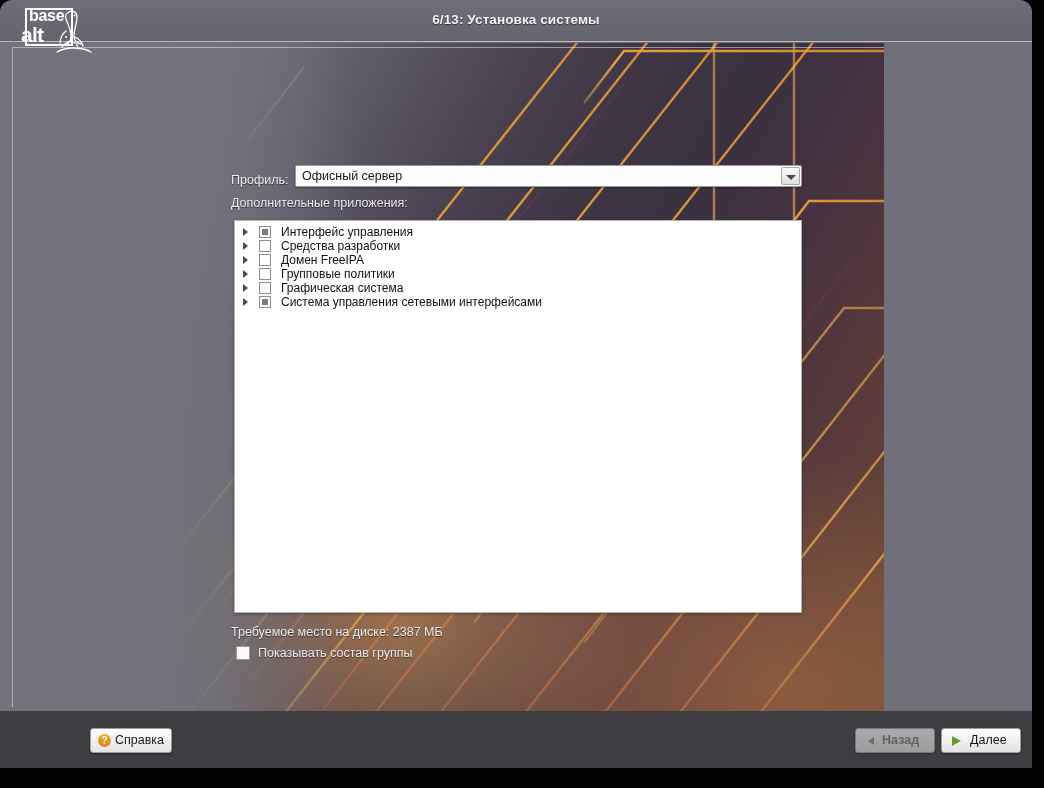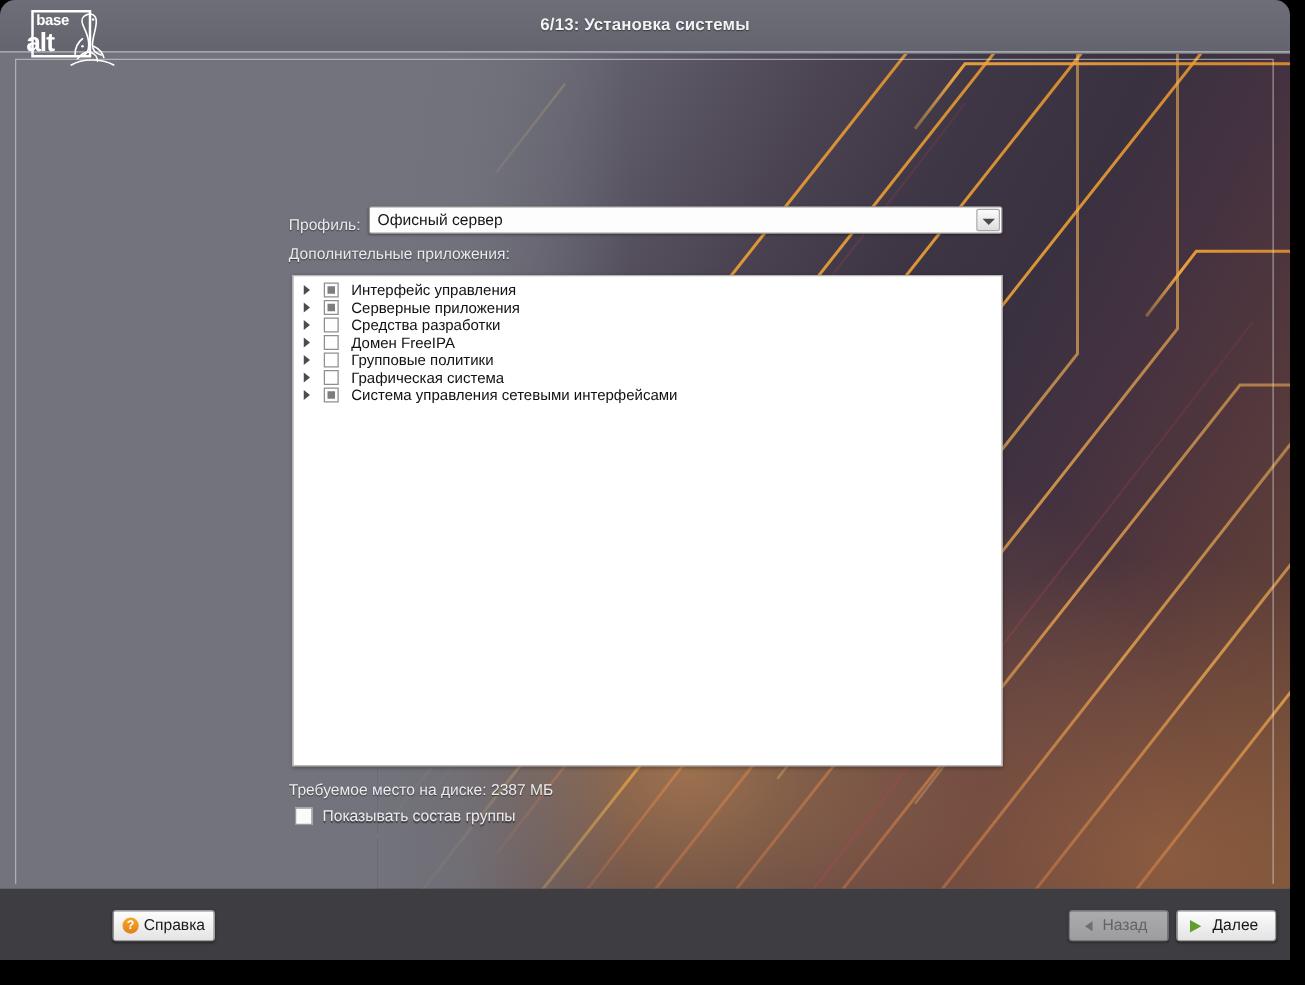--- a/index.html
+++ b/index.html
@@ -24,21 +24,21 @@
   }
   #titlebar .ttl{
     position:absolute;left:0;top:0;width:1032px;line-height:40px;
     text-align:center;color:#f2f2f4;font-size:13.5px;font-weight:bold;
     text-shadow:0 1px 1px rgba(0,0,0,.5);
     letter-spacing:.1px;
   }
 
   
   #content{
-    position:absolute;left:0;top:43px;width:1032px;height:668px;
+    position:absolute;left:0;top:43px;width:884px;height:668px;
     background:#72737c;
     overflow:hidden;
   }
 
   
   #art{
     position:absolute;right:0;top:0;width:730px;height:668px;
     background:
       radial-gradient(560px 420px at 34% 86%, rgba(214,150,86,.62) 0%, rgba(160,104,66,.30) 42%, rgba(0,0,0,0) 72%),
       radial-gradient(420px 340px at 86% 96%, rgba(196,128,74,.42) 0%, rgba(0,0,0,0) 70%),
@@ -134,21 +134,21 @@
     position:absolute;left:0;top:711px;width:1032px;height:57px;
     background:#3d3d42;
   }
 
   #logo{position:absolute;left:17px;top:5px;width:75px;height:50px;}
   #logo .bx{
     position:absolute;left:8px;top:3px;width:48px;height:38px;
     border:2px solid #ffffff;box-sizing:border-box;
   }
   #logo .base{
-    position:absolute;left:12px;top:4px;font-size:12px;font-weight:bold;color:#fff;
+    position:absolute;left:12px;top:4px;font-size:16px;font-weight:bold;color:#fff;
     letter-spacing:-.3px;line-height:14px;
   }
   #logo .alt{
     position:absolute;left:4px;top:19px;font-size:21px;font-weight:bold;color:#fff;
     letter-spacing:-.8px;line-height:21px;
   }
   #logo svg{position:absolute;left:36px;top:2px;}
 
   #helpbtn{
     position:absolute;left:90px;top:728px;width:82px;height:25px;
@@ -171,21 +171,21 @@
     position:absolute;top:728px;height:25px;
     border:1px solid #9d9d9d;border-radius:3px;box-sizing:border-box;
     box-shadow:0 1px 2px rgba(0,0,0,.45);
     cursor:pointer;
   }
   #backbtn{
     left:855px;width:80px;
     background:linear-gradient(to bottom,#efeff0,#d8d8d9);
     opacity:.62;
   }
-  #backbtn .t{position:absolute;left:26px;top:0;line-height:23px;font-size:12.5px;color:#7b7b7e;}
+  #backbtn .t{position:absolute;left:26px;top:0;line-height:23px;font-size:12.5px;color:#7b7b7e;font-weight:bold;}
   #backbtn .ar{
     position:absolute;left:12px;top:8px;width:0;height:0;
     border-top:4px solid transparent;border-bottom:4px solid transparent;
     border-right:6px solid #8d8d90;
   }
   #nextbtn{
     left:941px;width:80px;
     background:linear-gradient(to bottom,#fdfdfd,#e3e3e3);
   }
   #nextbtn .t{position:absolute;left:28px;top:0;line-height:23px;font-size:12.5px;color:#16161a;}
@@ -281,25 +281,20 @@
 
         <div id="tree">
           <div style="padding-top:4px;">
             <div class="trow">
               <span class="exp"></span>
               <span class="cb partial"></span>
               <span class="tlabel">Интерфейс управления</span>
             </div>
             <div class="trow">
               <span class="exp"></span>
-              <span class="cb partial"></span>
-              <span class="tlabel">Серверные приложения</span>
-            </div>
-            <div class="trow">
-              <span class="exp"></span>
               <span class="cb"></span>
               <span class="tlabel">Средства разработки</span>
             </div>
             <div class="trow">
               <span class="exp"></span>
               <span class="cb"></span>
               <span class="tlabel">Домен FreeIPA</span>
             </div>
             <div class="trow">
               <span class="exp"></span>

